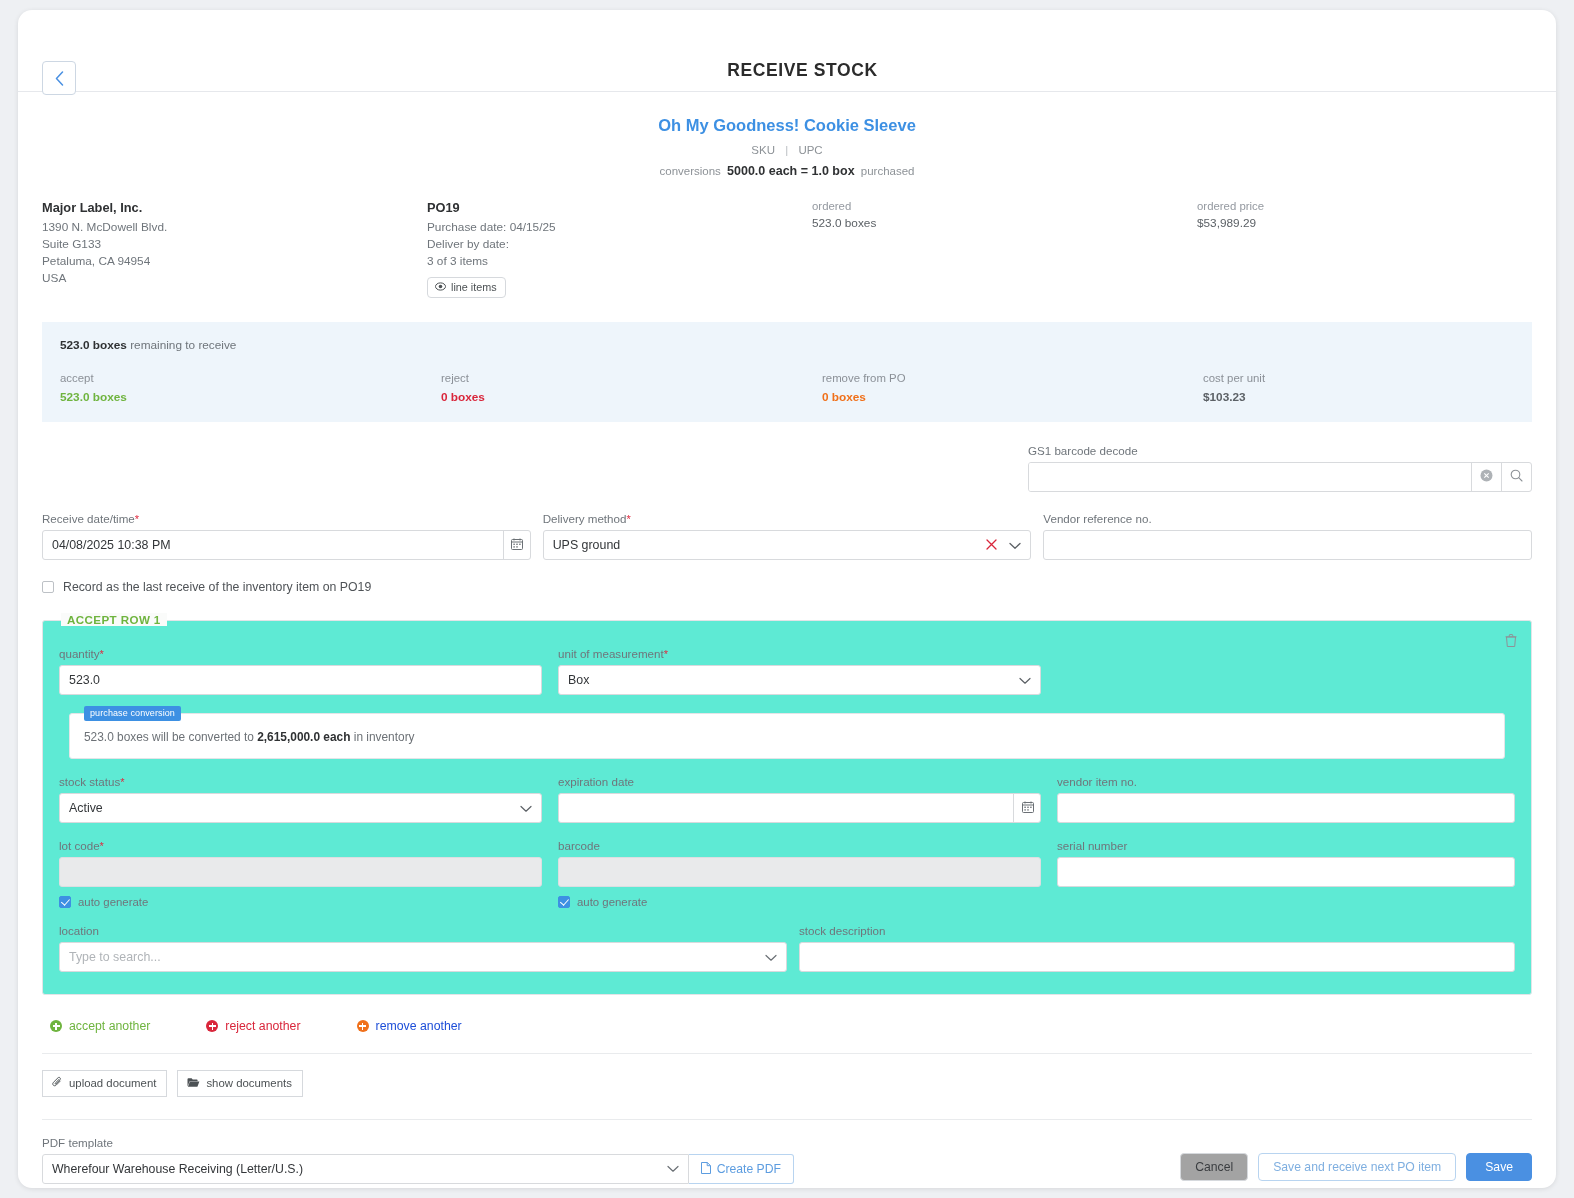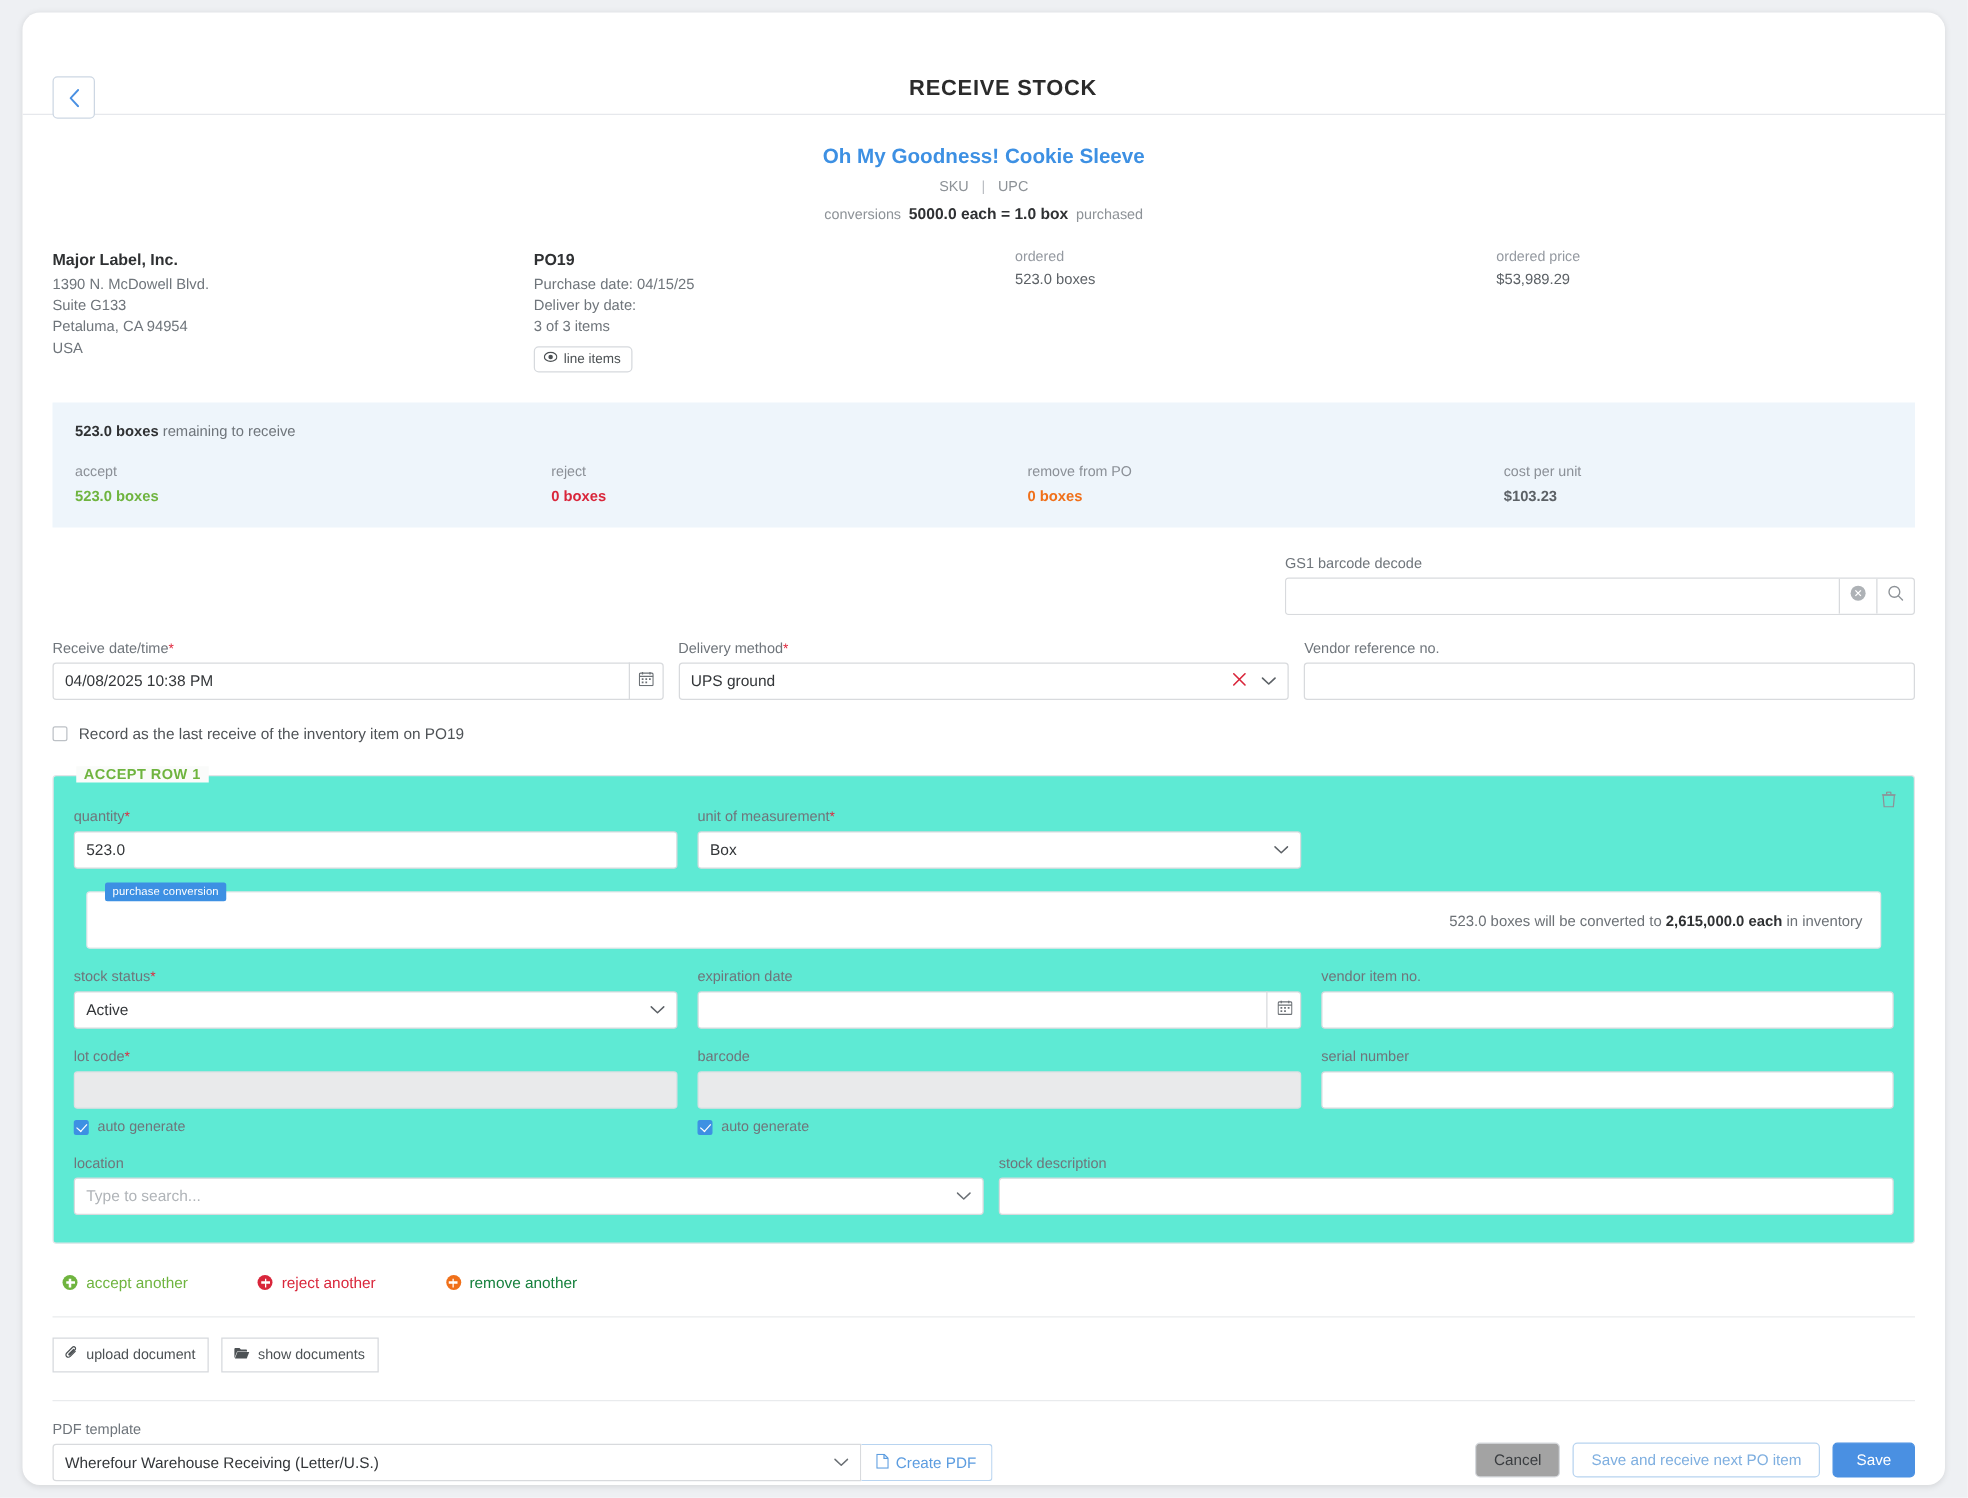--- a/index.html
+++ b/index.html
@@ -241,21 +241,21 @@
   .conv-tag {
     position: absolute;
     top: -8px; left: 14px;
     background: #3d90e3;
     color: #fff;
     font-size: 9px;
     padding: 2px 6px 3px 6px;
     border-radius: 2px;
     letter-spacing: 0.1px;
   }
-  .conv-text { font-size: 11.9px; color: #6c7176; text-align: right; }
+  .conv-text { font-size: 11.9px; color: #6c7176; }
   .conv-text b { color: #2f3133; }
 
   .auto-gen {
     display: flex; align-items: center; gap: 7px;
     margin-top: 9px;
     font-size: 11.4px; color: #6f757b;
   }
 
   .loc-row { display: flex; gap: 12px; margin-top: 16px; }
   .loc-col-1 { flex: 0 0 728px; }
@@ -267,21 +267,21 @@
     gap: 56px;
     padding: 24px 24px 0 32px;
     font-size: 12.3px;
   }
   .another {
     display: inline-flex; align-items: center; gap: 7px;
     cursor: pointer;
   }
   .a-accept { color: #6fb43f; }
   .a-reject { color: #d9263b; }
-  .a-remove { color: #15803d; }
+  .a-remove { color: #1d4ed8; }
   .circ {
     width: 12px; height: 12px; border-radius: 50%;
     position: relative; flex: 0 0 auto;
   }
   .circ:before, .circ:after {
     content: ""; position: absolute; background: #fff;
   }
   .circ:before { left: 2.5px; top: 5.2px; width: 7px; height: 1.6px; }
   .circ:after { left: 5.2px; top: 2.5px; width: 1.6px; height: 7px; }
   .c-accept { background: #6fb43f; }

